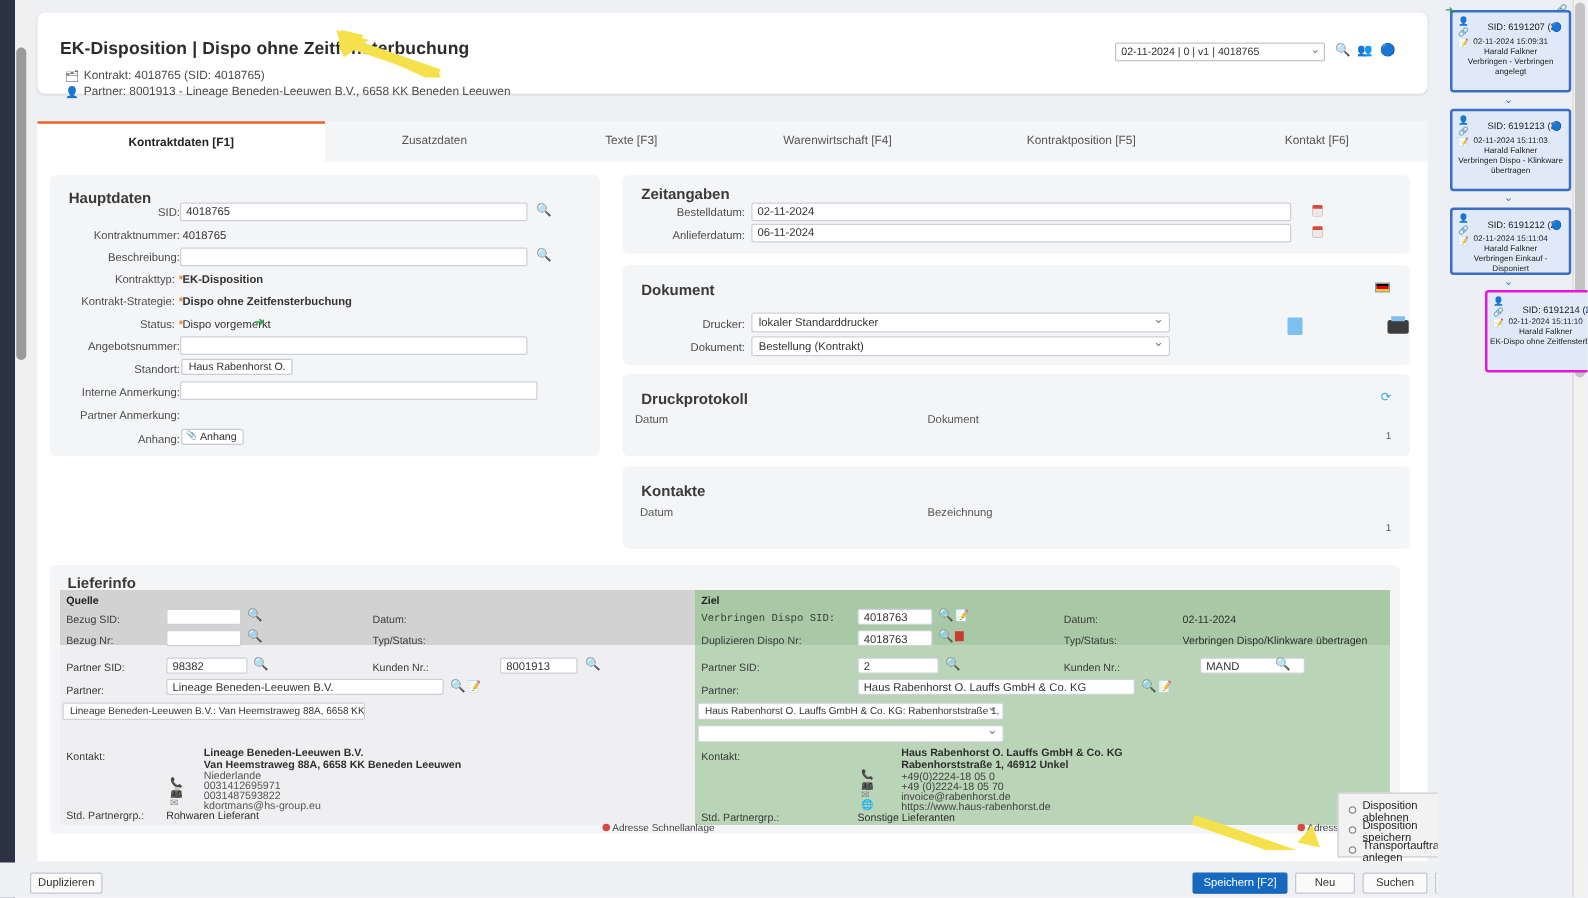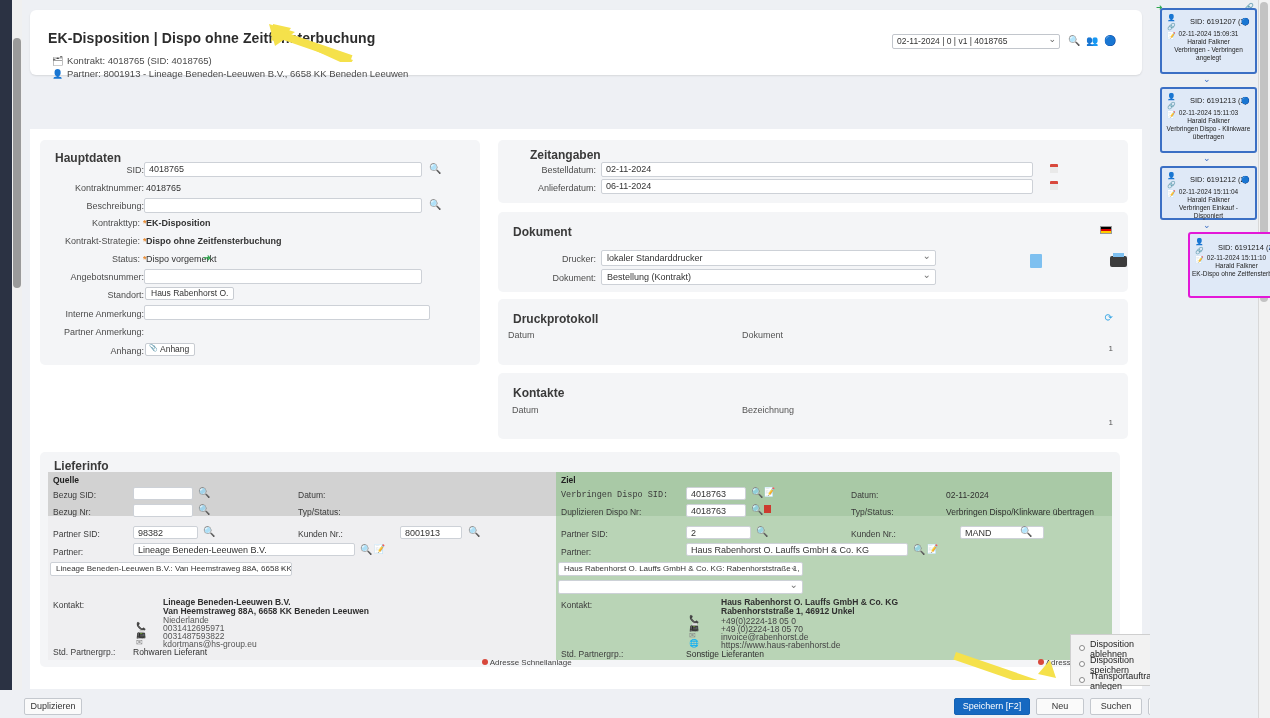--- a/index.html
+++ b/index.html
@@ -149,20 +149,28 @@
       <span class="mini-ico">👤</span>
       <span>Partner: 8001913 - Lineage Beneden-Leeuwen B.V., 6658 KK Beneden Leeuwen</span>
     </div>
 
     <div class="topsel">02-11-2024 | 0 | v1 | 4018765</div>
     <div class="topicon ti1">🔍</div>
     <div class="topicon ti2">👥</div>
     <div class="topicon ti3">🔵</div>
   </div>
 
+  <div class="tabsrow">
+    <div class="tab active" style="left:0;width:230px;">Kontraktdaten [F1]</div>
+    <div class="tab" style="left:230px;width:175px;">Zusatzdaten</div>
+    <div class="tab" style="left:405px;width:140px;">Texte [F3]</div>
+    <div class="tab" style="left:545px;width:190px;">Warenwirtschaft [F4]</div>
+    <div class="tab" style="left:735px;width:200px;">Kontraktposition [F5]</div>
+    <div class="tab" style="left:935px;width:177px;">Kontakt [F6]</div>
+  </div>
 
   <div class="panel-white" style="left:8px;top:129px;width:1112px;height:560px;"></div>
 
   <div class="panel" style="left:18px;top:140px;width:440px;height:225px;">
     <div class="sect-title" style="left:15px;top:11px;">Hauptdaten</div>
 
     <div class="fl" style="left:0;top:25px;width:104px;">SID:</div>
     <div class="inp" style="left:104px;top:22px;width:278px;">4018765</div>
     <div class="srch" style="left:389px;top:23px;">🔍</div>
 
@@ -196,21 +204,21 @@
     <div class="inp" style="left:104px;top:165px;width:286px;"></div>
 
     <div class="fl" style="left:0;top:187px;width:104px;">Partner Anmerkung:</div>
 
     <div class="fl" style="left:0;top:206px;width:104px;">Anhang:</div>
     <div class="pillbtn" style="left:105px;top:203px;padding-left:14px;">Anhang</div>
     <div style="position:absolute;left:109px;top:204px;font-size:7px;color:#3b6fc4;">📎</div>
   </div>
 
   <div class="panel" style="left:476px;top:140px;width:630px;height:63px;">
-    <div class="sect-title" style="left:32px;top:8px;">Zeitangaben</div>
+    <div class="sect-title" style="left:15px;top:8px;">Zeitangaben</div>
     <div class="fl" style="left:0;top:25px;width:98px;">Bestelldatum:</div>
     <div class="inp" style="left:103px;top:22px;width:432px;">02-11-2024</div>
     <div class="cal" style="left:552px;top:24px;"></div>
 
     <div class="fl" style="left:0;top:43px;width:98px;">Anlieferdatum:</div>
     <div class="inp" style="left:103px;top:39px;width:432px;">06-11-2024</div>
     <div class="cal" style="left:552px;top:41px;"></div>
   </div>
 
   <div class="panel" style="left:476px;top:212px;width:630px;height:80px;">

